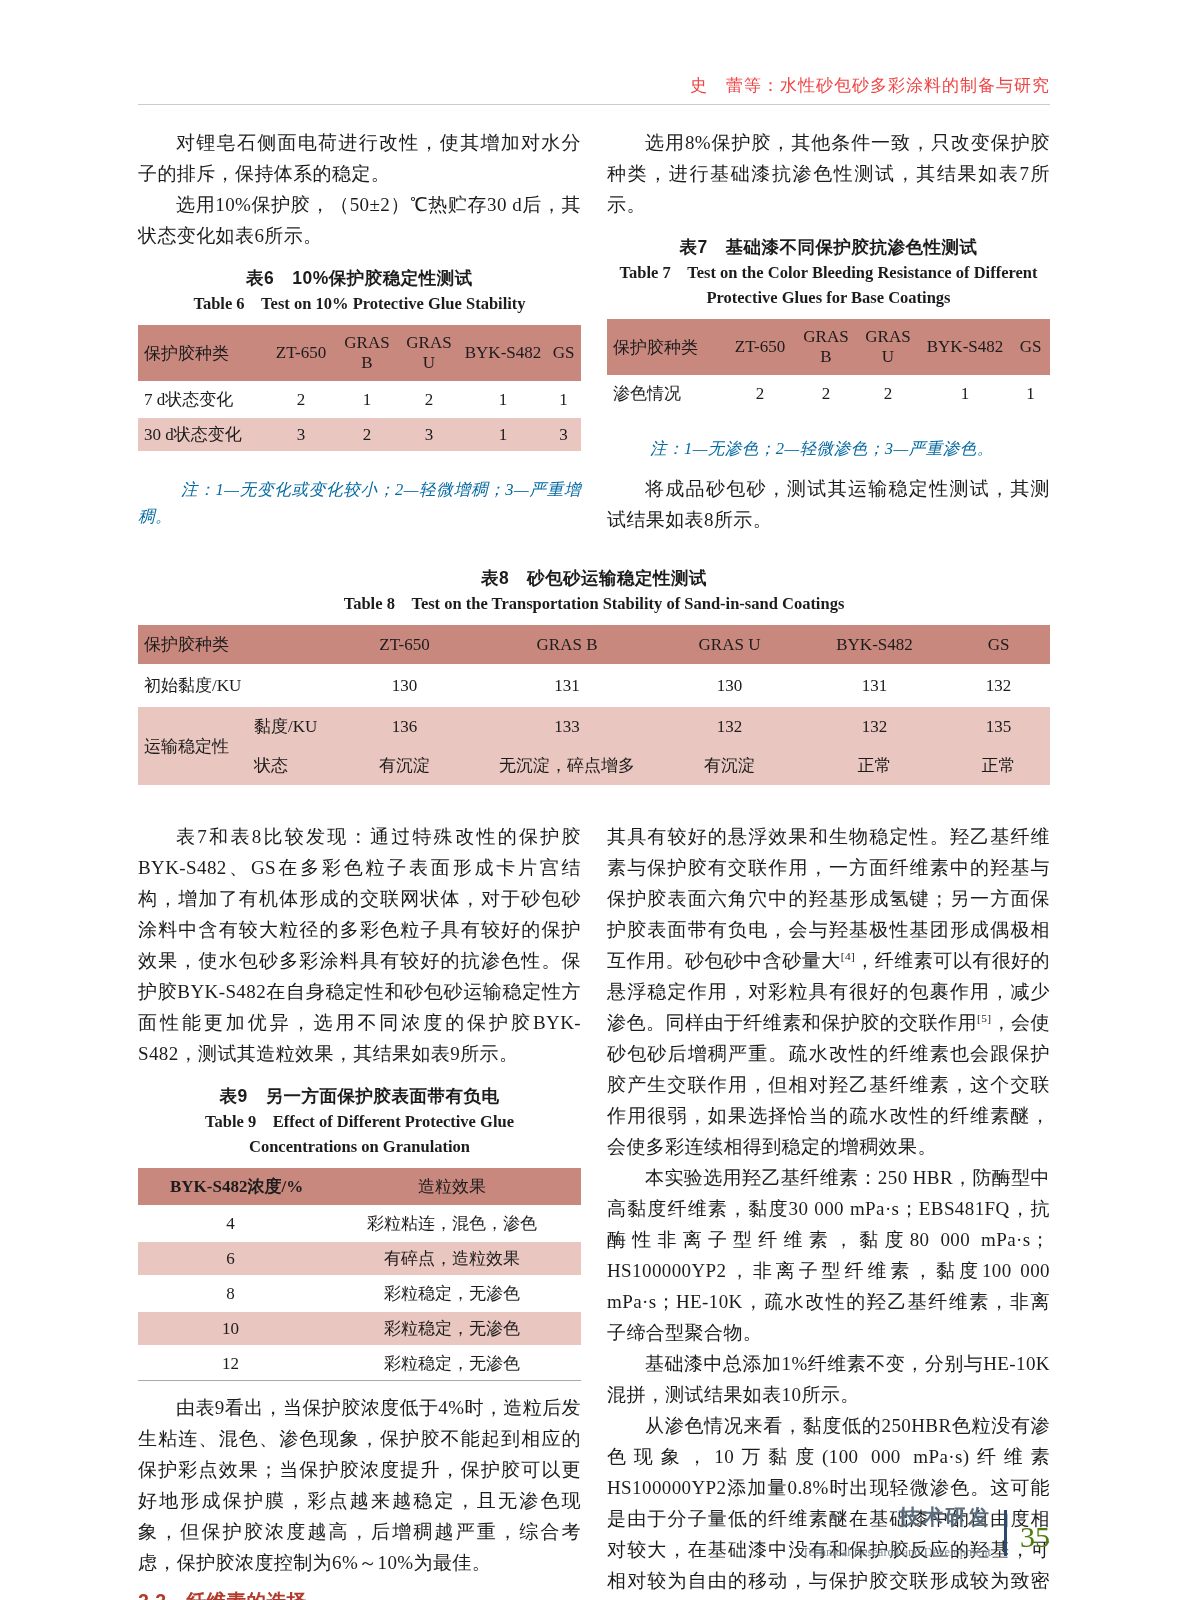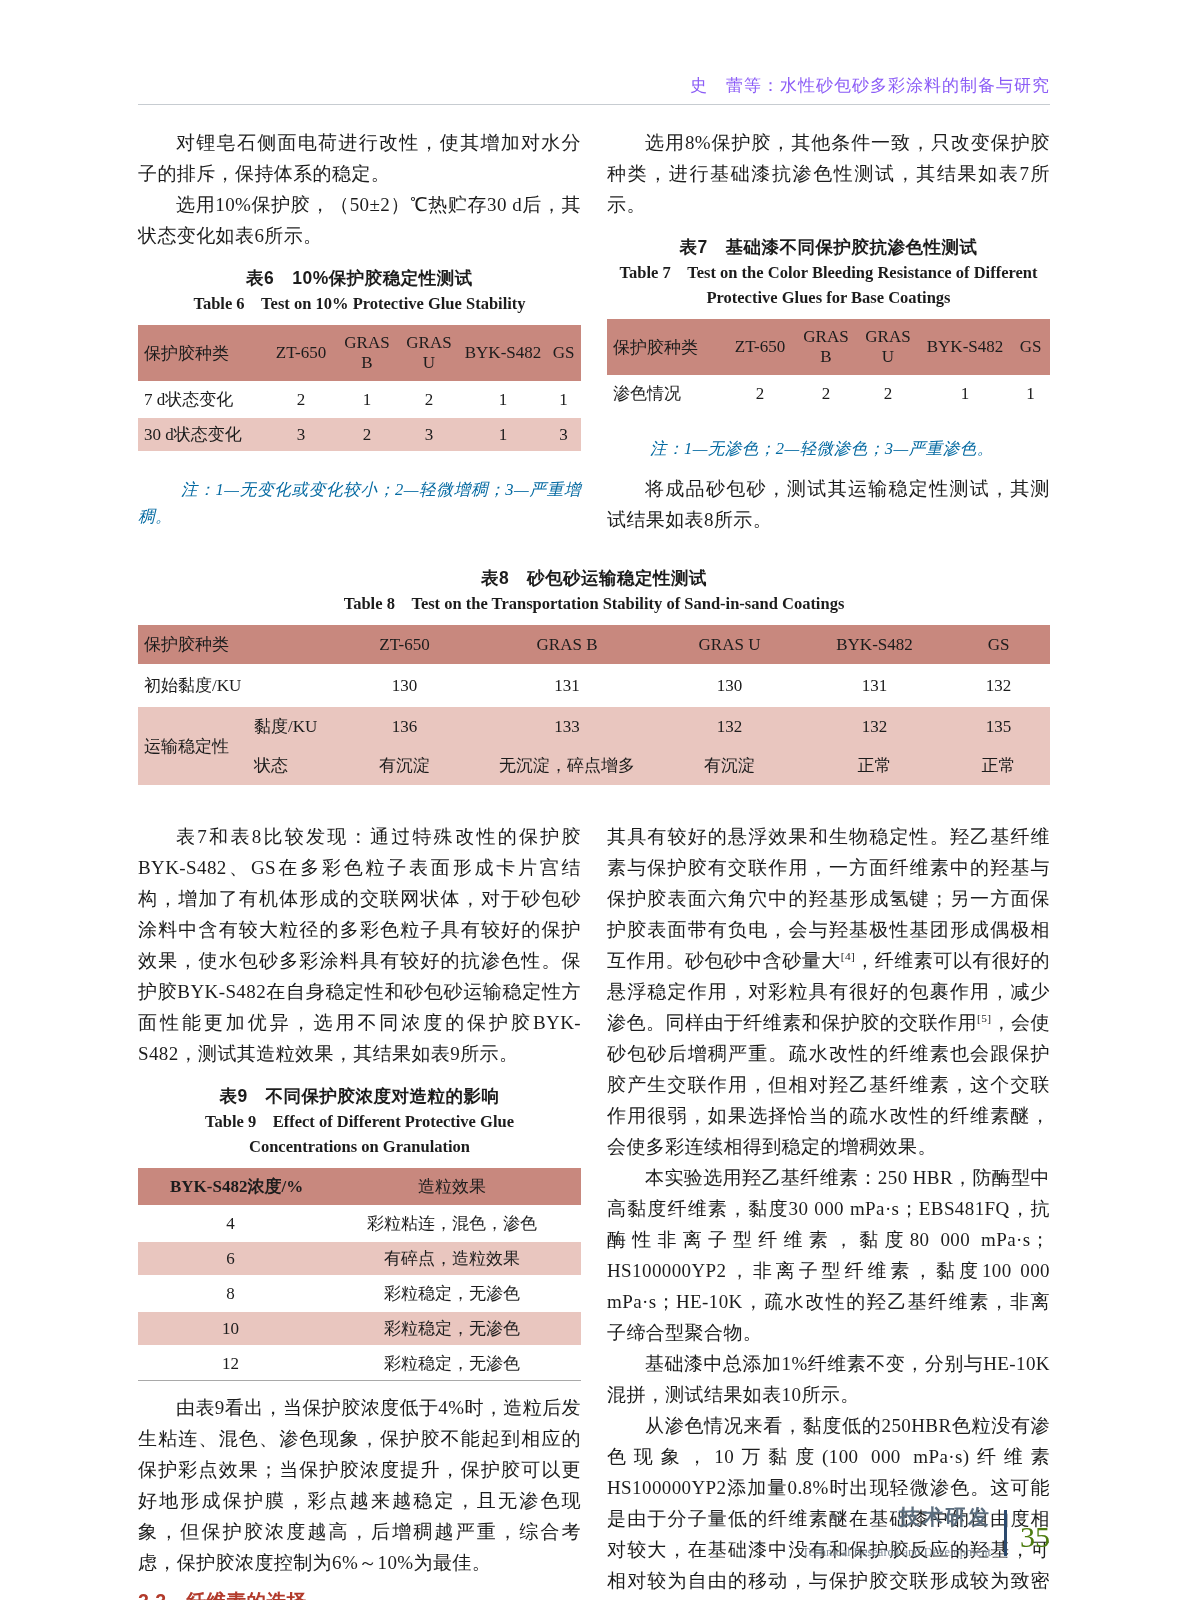--- a/index.html
+++ b/index.html
@@ -18,21 +18,21 @@
     margin-left: 138px;
     width: 912px;
     padding-top: 74px;
     padding-bottom: 7px;
     border-bottom: 1px solid #c7ccd1;
     text-align: right;
   }
   .running-title {
     font-family: "Liberation Sans", sans-serif;
     font-size: 17px;
-    color: #8b5cf6;
+    color: #ef4444;
     letter-spacing: 1px;
   }
   .content { margin-left: 138px; width: 912px; }
   .two-col { display: flex; gap: 26px; }
   .row-top { margin-top: 22px; }
   .row-bottom { margin-top: 36px; }
   .col { width: 443px; }
   p.body {
     font-size: 19px;
     line-height: 31px;
@@ -303,21 +303,21 @@
         </tbody>
       </table>
     </div>
 
     <div class="two-col row-bottom">
 
       <div class="col">
         <p class="body indent">表7和表8比较发现：通过特殊改性的保护胶BYK-S482、GS在多彩色粒子表面形成卡片宫结构，增加了有机体形成的交联网状体，对于砂包砂涂料中含有较大粒径的多彩色粒子具有较好的保护效果，使水包砂多彩涂料具有较好的抗渗色性。保护胶BYK-S482在自身稳定性和砂包砂运输稳定性方面性能更加优异，选用不同浓度的保护胶BYK-S482，测试其造粒效果，其结果如表9所示。</p>
 
         <div class="table-block">
-          <div class="tbl-title-cn">表9　不同保护胶浓度对造粒的影响</div>
+          <div class="tbl-title-cn">表9　另一方面保护胶表面带有负电</div>
           <div class="tbl-title-en">Table 9　Effect of Different Protective Glue</div>
           <div class="tbl-title-en">Concentrations on Granulation</div>
           <table class="datatable t9">
             <colgroup>
               <col style="width:185px">
                 <col style="width:258px">
             </colgroup>
             <thead>
               <tr class="hdr">
                 <th class="first">BYK-S482浓度/%</th>

